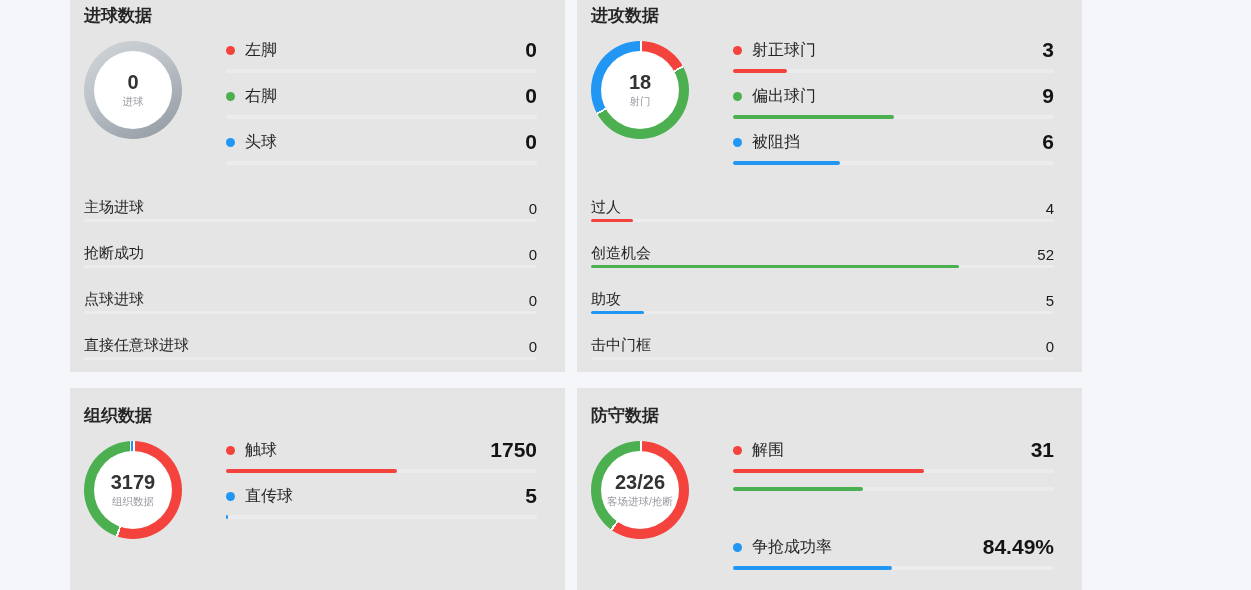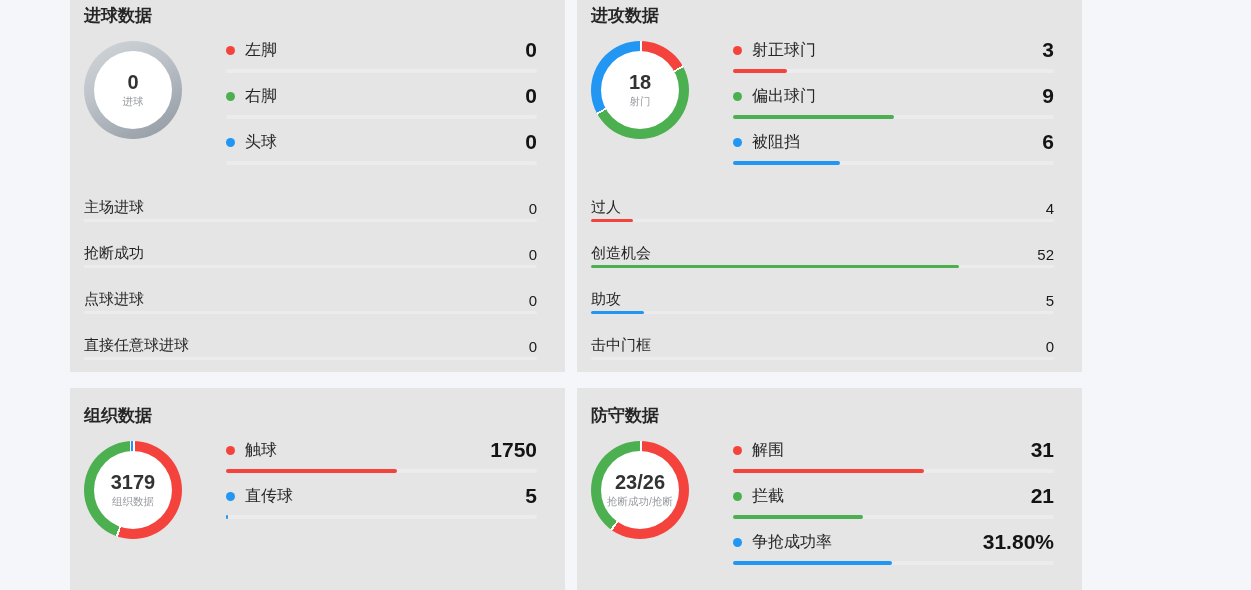--- a/index.html
+++ b/index.html
@@ -260,49 +260,44 @@
     </div>
     <div class="rows"></div>
   </section>
 
   <section class="panel panel--r2">
     <h2 class="panel-title">防守数据</h2>
     <div class="chart-row">
       <div class="donut" style="background: conic-gradient(rgb(255, 255, 255) 0deg, rgb(255, 255, 255) 2.5deg, rgb(244, 67, 60) 2.5deg, rgb(244, 67, 60) 214.5deg, rgb(255, 255, 255) 214.5deg, rgb(255, 255, 255) 217deg, rgb(76, 175, 80) 217deg, rgb(76, 175, 80) 360deg);">
         <div class="donut-center">
           <div class="donut-value">23/26</div>
-          <div class="donut-label">抢断成功/抢断</div>
+          <div class="donut-label">客场进球/抢断</div>
         </div>
       </div>
       <div class="legend">
           <div class="legend-row">
             <div class="lr-top">
               <span class="dot" style="background: rgb(244, 67, 60);"></span>
               <span class="lr-label">解围</span>
               <span class="lr-value">31</span>
             </div>
             <div class="bar">
               <span class="bar-fill" style="width: 59.6%; background: rgb(244, 67, 60);"></span>
             </div>
           </div>
           <div class="legend-row">
-            <div class="lr-top">
-              <span class="dot" style="background: rgb(76, 175, 80);"></span>
-              <span class="lr-label">拦截</span>
-              <span class="lr-value">21</span>
-            </div>
             <div class="bar">
               <span class="bar-fill" style="width: 40.4%; background: rgb(76, 175, 80);"></span>
             </div>
           </div>
           <div class="legend-row">
             <div class="lr-top">
               <span class="dot" style="background: rgb(33, 150, 243);"></span>
               <span class="lr-label">争抢成功率</span>
-              <span class="lr-value">31.80%</span>
+              <span class="lr-value">84.49%</span>
             </div>
             <div class="bar">
               <span class="bar-fill" style="width: 49.43%; background: rgb(33, 150, 243);"></span>
             </div>
           </div>
         </div>
     </div>
     <div class="rows"></div>
   </section>
 

